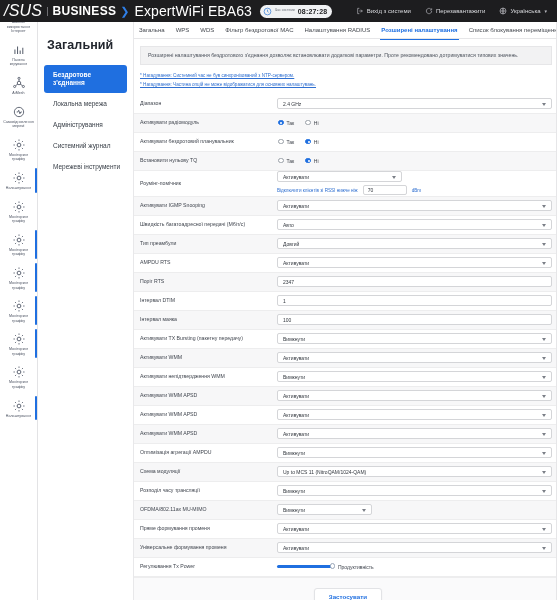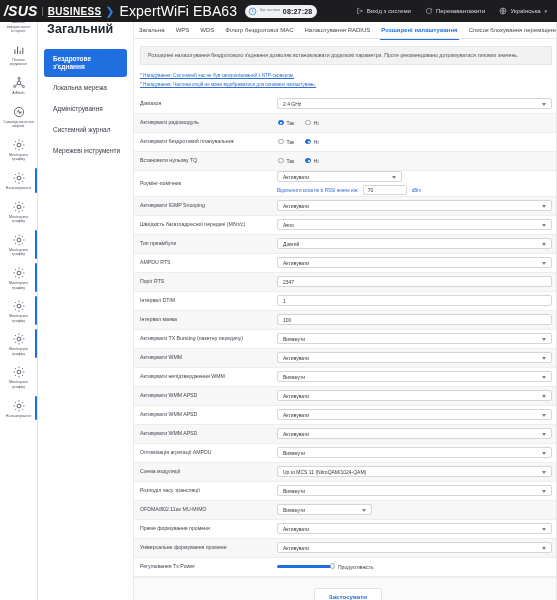--- a/index.html
+++ b/index.html
@@ -52,21 +52,21 @@
   .subnav {
     width: 96px; min-width: 96px;
     background: #ffffff;
     border-right: 1px solid #e8e8ea;
     padding: 22px 0 0 0;
   }
   .subnav-title {
     font-size: 12.5px;
     font-weight: bold;
     color: #22262e;
-    padding: 0 0 12px 9px;
+    padding: 16px 0 12px 9px;
     letter-spacing: .1px;
   }
   .subnav-item {
     font-size: 6.5px;
     color: #3a4049;
     padding: 6px 6px 6px 9px;
     margin: 1px 6px 1px 6px;
     border-radius: 3px;
     cursor: pointer;
     line-height: 8px;
@@ -84,25 +84,25 @@
   .topbar {
     height: 22px; min-height: 22px;
     background: #1d1d1f;
     display: flex; align-items: center;
     padding: 0 6px 0 4px;
     position: absolute; top: 0; left: -134px; right: 0;
     width: 557px;
     z-index: 5;
   }
   .logo-asus {
-    font-size: 14px; font-weight: bold; color: #ffffff;
+    font-size: 16px; font-weight: normal; color: #ffffff;
     letter-spacing: .2px; font-style: italic;
   }
   .logo-sep { color: #8a8a90; margin: 0 4px; font-size: 9px; }
-  .logo-business { font-size: 10px; font-weight: bold; color: #ffffff; letter-spacing: .3px; text-decoration: underline; }
+  .logo-business { font-size: 12px; font-weight: bold; color: #ffffff; letter-spacing: .3px; }
   .logo-arrow { margin: 0 5px 0 4px; color: #2f7fe8; font-size: 11px; line-height: 1; }
   .model-name { font-size: 14px; color: #ffffff; letter-spacing: .1px; }
   .time-chip {
     margin-left: 8px;
     background: #f0f1f3;
     border-radius: 8px;
     height: 13px;
     display: flex; align-items: center;
     padding: 0 5px 0 3px;
     gap: 3px;

